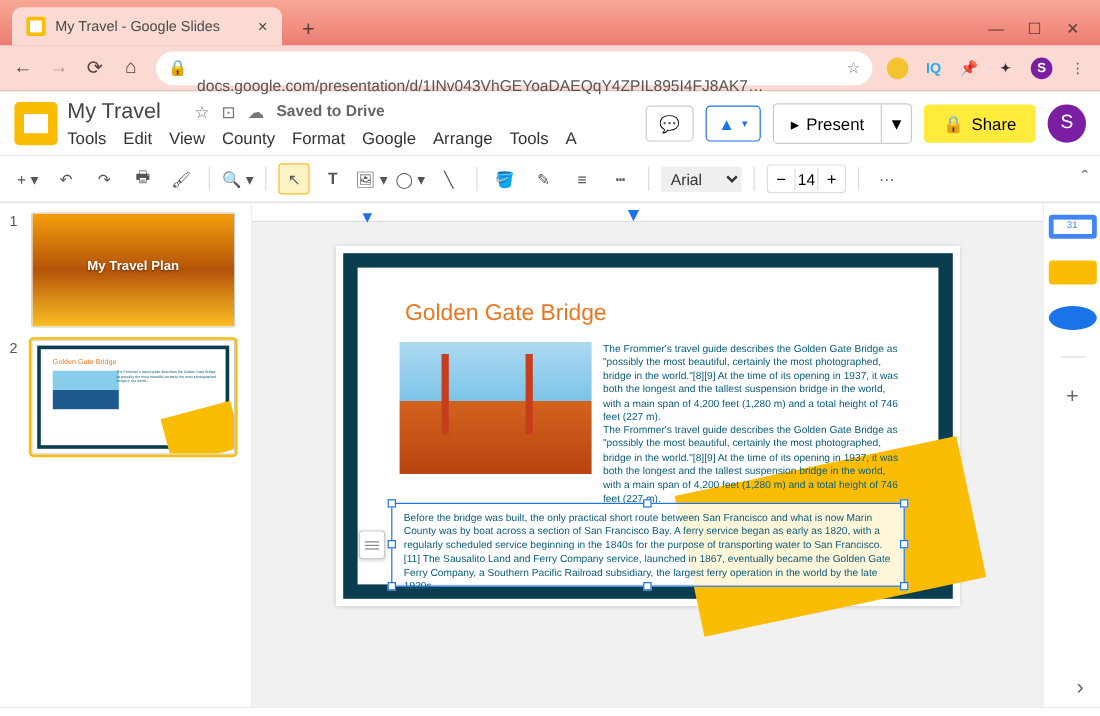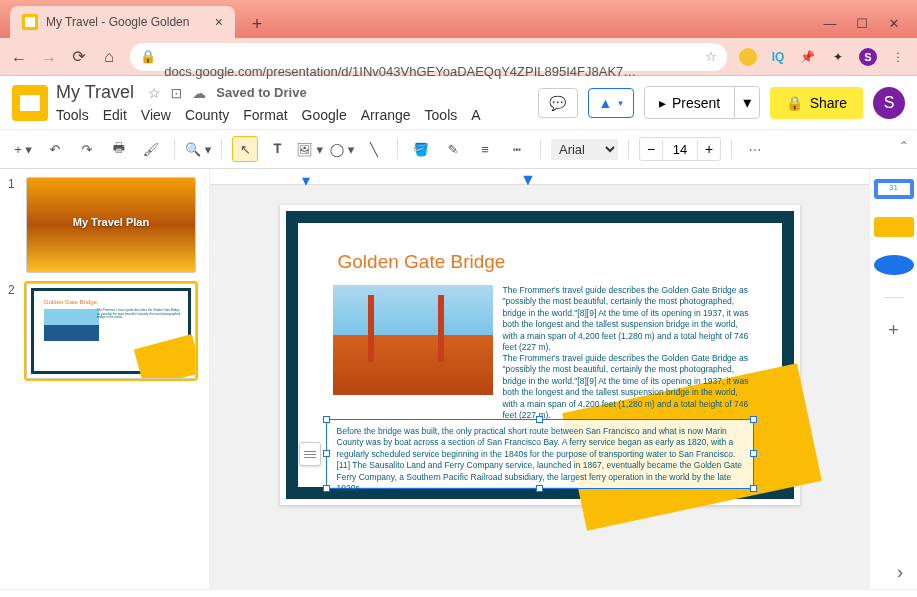--- a/index.html
+++ b/index.html
@@ -23,21 +23,21 @@
 .url-text { flex: 1; color: #555; overflow: hidden; white-space: nowrap; margin-top: 30px; }
 .ext-icons { display: flex; gap: 12px; align-items: flex-end; }
 .ext-icon { width: 18px; height: 18px; border-radius: 50%; display: flex; align-items: center; justify-content: center; font-size: 12px; }
 .avatar-ext { background: #7b1fa2; color: #fff; font-weight: bold; font-size: 11px; }
 
 
 .app-header { display: flex; align-items: center; padding: 6px 12px; gap: 8px; border-bottom: 1px solid #eee; }
 .slides-logo { width: 36px; height: 36px; background: #fbbc04; border-radius: 4px; position: relative; }
 .slides-logo::after { content: ''; position: absolute; left: 8px; top: 10px; right: 8px; bottom: 10px; background: #fff; }
 .doc-area { flex: 0 0 auto; }
-.doc-title-row { display: flex; align-items: center; gap: 14px; }
+.doc-title-row { display: flex; align-items: center; gap: 28px; }
 .doc-title { font-size: 18px; color: #444; }
 .doc-icons { display: flex; gap: 10px; color: #777; font-size: 14px; }
 .saved-text { font-size: 13px; color: #666; font-weight: bold; }
 .menus { display: flex; gap: 14px; font-size: 14px; color: #333; margin-top: 4px; }
 .header-right { margin-left: auto; display: flex; align-items: center; gap: 10px; }
 .hdr-btn { border: 1px solid #ccc; border-radius: 4px; padding: 6px 10px; display: flex; align-items: center; gap: 6px; font-size: 14px; background: #fff; }
 .hdr-btn.blue-border { border-color: #1a73e8; color: #1a73e8; }
 .present-btn { border: 1px solid #ccc; border-radius: 4px; display: flex; }
 .present-main { padding: 6px 14px; display: flex; align-items: center; gap: 6px; font-size: 14px; }
 .present-drop { border-left: 1px solid #ccc; padding: 6px 8px; }
@@ -46,21 +46,21 @@
 
 
 .toolbar-wrap { display: flex; border-bottom: 1px solid #ddd; }
 .toolbar { flex: 1; height: 38px; display: flex; align-items: center; padding: 0 10px; gap: 6px; }
 .tool-btn { min-width: 26px; height: 26px; display: flex; align-items: center; justify-content: center; font-size: 13px; color: #555; border-radius: 3px; }
 .tool-btn.active { background: #fef3c7; border: 1px solid #fbbf24; }
 .tool-sep { width: 1px; height: 20px; background: #ddd; margin: 0 4px; }
 .font-select { border: none; font-size: 13px; padding: 2px 16px 2px 4px; color: #333; }
 .font-size { display: flex; align-items: center; border: 1px solid #ddd; border-radius: 3px; }
 .fs-btn { width: 22px; height: 22px; display: flex; align-items: center; justify-content: center; font-size: 14px; }
-.fs-val { width: 36px; text-align: center; font-size: 13px; border-left: 1px solid #ddd; border-right: 1px solid #ddd; padding: 2px 0; }
+.fs-val { width: 20px; text-align: center; font-size: 13px; border-left: 1px solid #ddd; border-right: 1px solid #ddd; padding: 2px 0; }
 .toolbar-collapse { width: 26px; display: flex; align-items: center; justify-content: center; color: #777; }
 
 
 .main { display: flex; height: 420px; }
 .right-sidebar { width: 48px; border-left: 1px solid #eee; display: flex; flex-direction: column; align-items: center; padding-top: 10px; gap: 18px; }
 .rs-icon { width: 40px; height: 20px; border-radius: 4px; }
 
 
 .filmstrip { width: 210px; border-right: 1px solid #eee; padding: 8px; overflow: auto; }
 .thumb-row { display: flex; gap: 6px; margin-bottom: 10px; }
@@ -104,21 +104,21 @@
 .explore-btn { margin-left: auto; width: 28px; height: 28px; border: 1px solid #ccc; border-radius: 4px; display: flex; align-items: center; justify-content: center; }
 
 .chevron-right-rail { position: absolute; right: 14px; bottom: 14px; font-size: 18px; color: #666; }
 </style>
 </head>
 <body>
 
 <div class="titlebar">
   <div class="tab">
     <div class="tab-favicon"></div>
-    <span>My Travel - Google Golden</span>
+    <span>My Travel - Google Slides</span>
     <span class="tab-close">×</span>
   </div>
   <div class="newtab">+</div>
   <div class="win-controls">
     <div class="win-btn">—</div>
     <div class="win-btn">☐</div>
     <div class="win-btn">✕</div>
   </div>
 </div>
 

